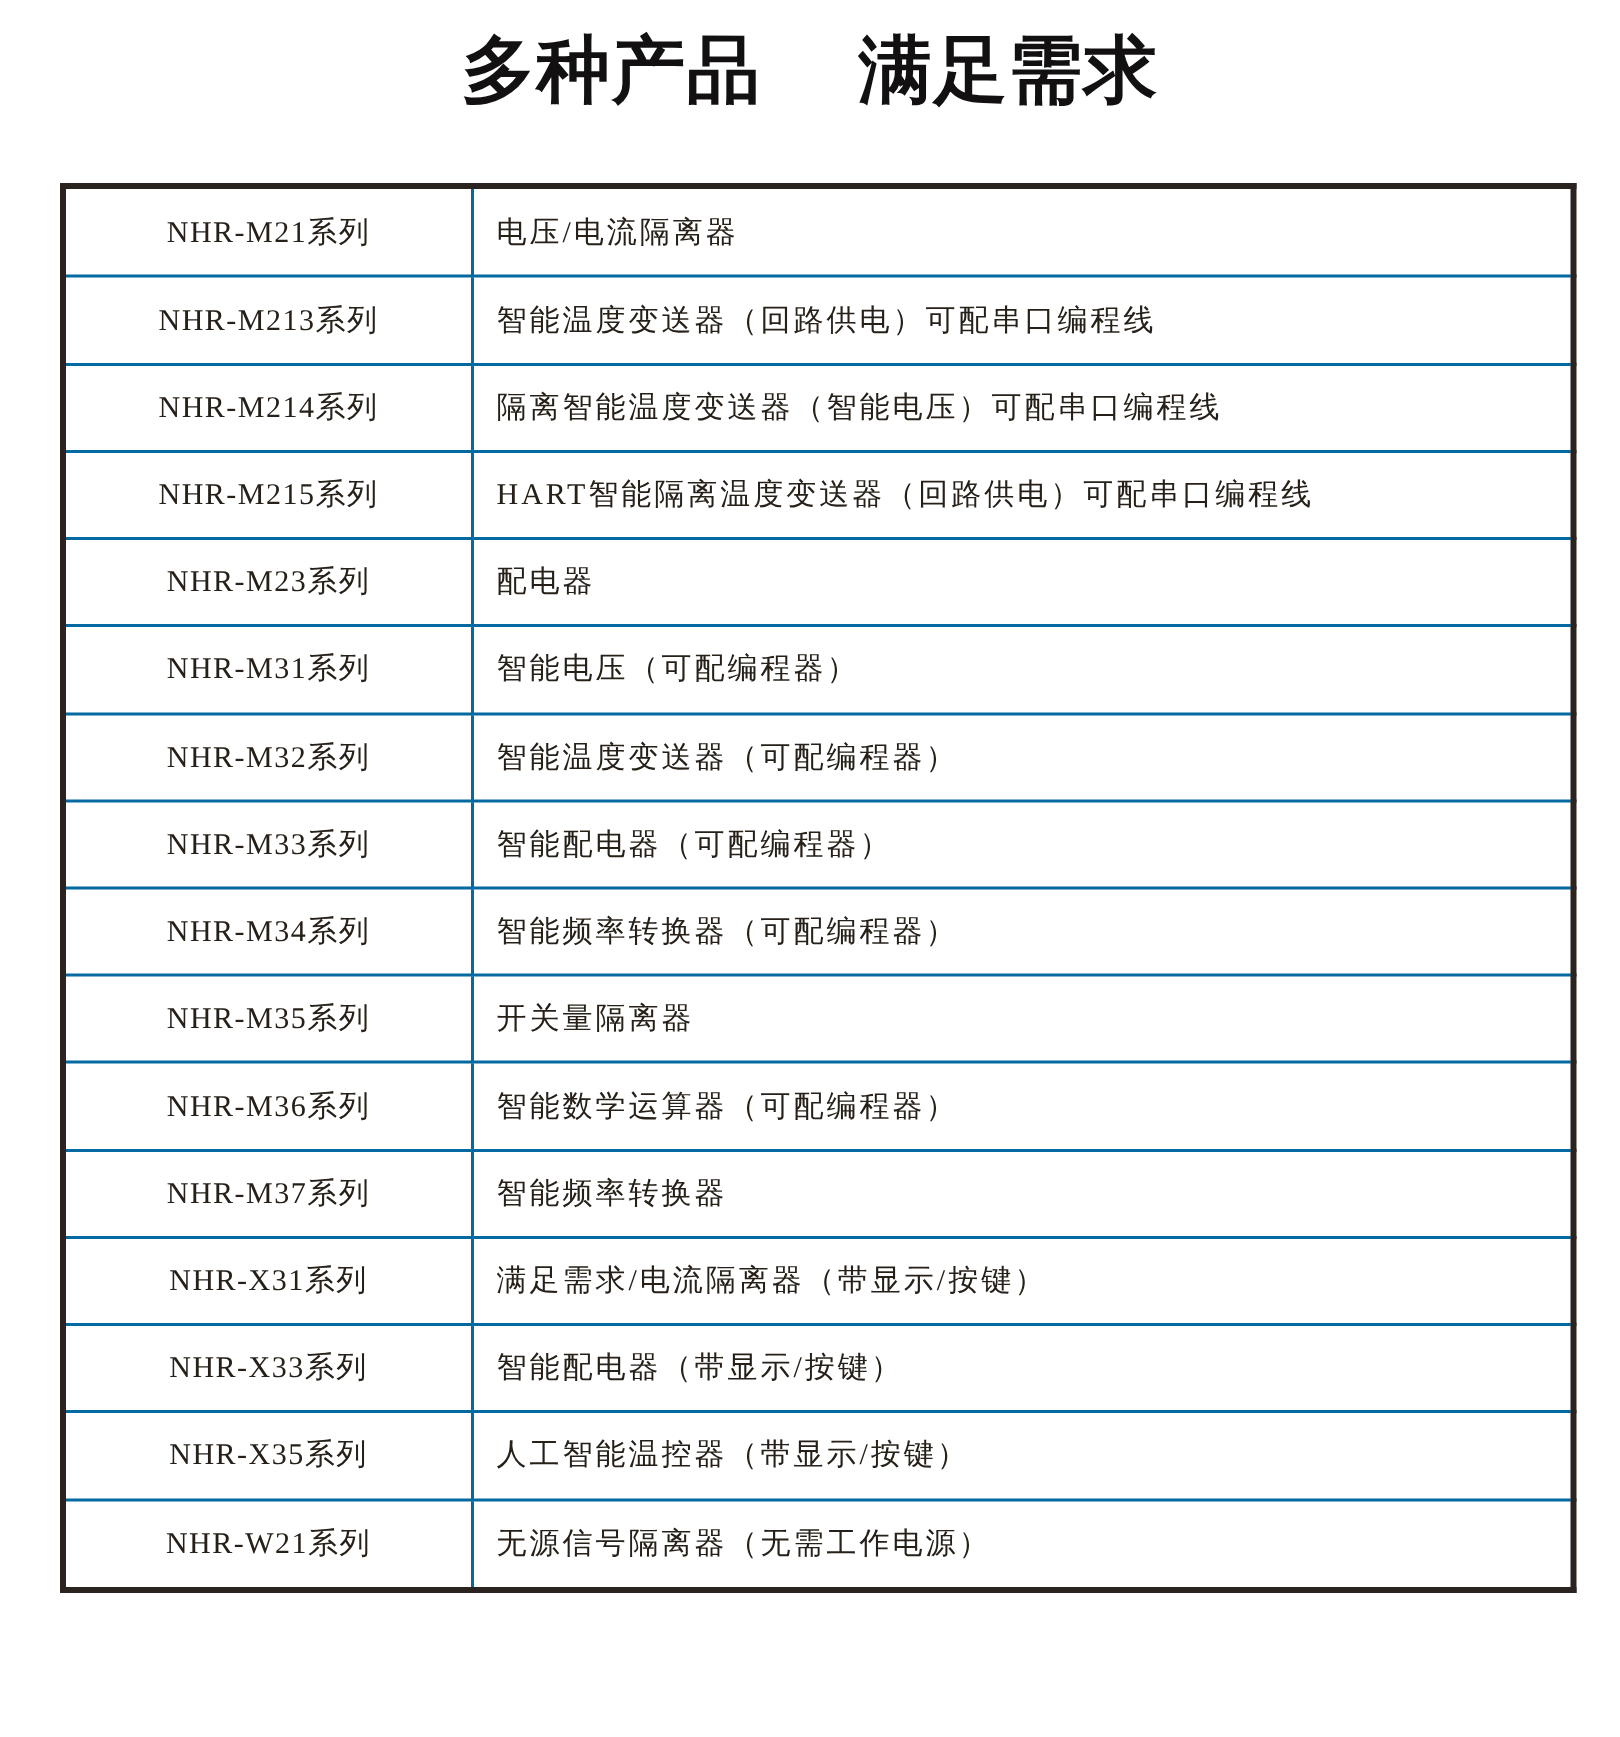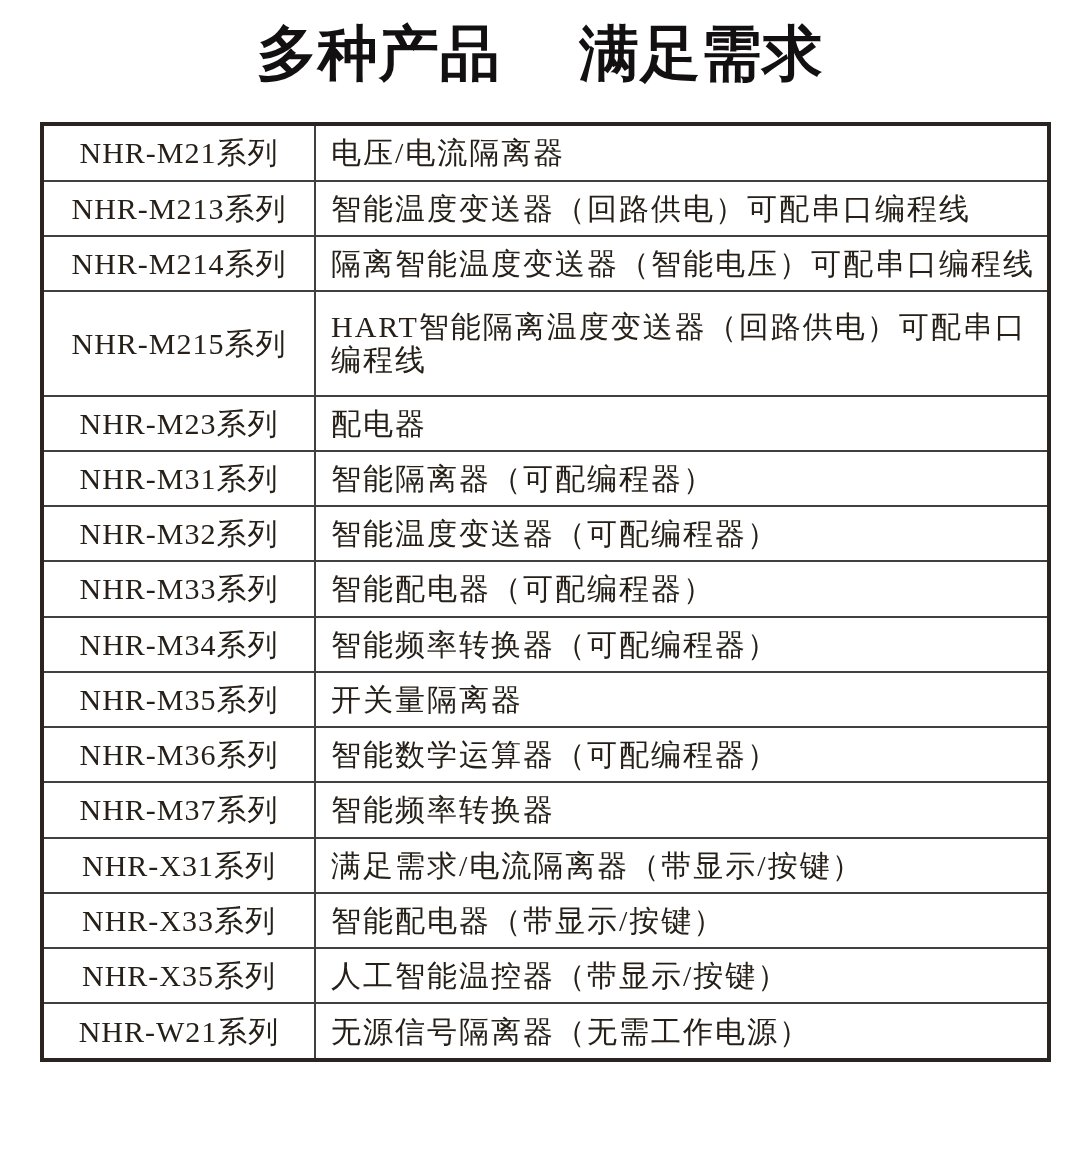--- a/index.html
+++ b/index.html
@@ -15,40 +15,40 @@
     overflow: hidden;
   }
   .page-title {
     position: absolute;
     top: 18px;
     left: 0;
     width: 100%;
     text-align: center;
     font-family: "Liberation Sans", "DejaVu Sans", sans-serif;
     font-weight: bold;
-    font-size: 60px;
+    font-size: 49px;
     line-height: 1.2;
     color: #121010;
     letter-spacing: 1px;
     white-space: pre;
   }
   table.product-table {
     position: absolute;
     left: 40px;
     top: 122px;
     width: 1011px;
     height: 940px;
     border-collapse: collapse;
     table-layout: fixed;
     border: 4px solid #2b2320;
     color: #262019;
   }
   table.product-table td {
-    border: 2px solid #404040;
-    font-size: 30px;
+    border: 2px solid #0369a1;
+    font-size: 20px;
     line-height: 1.1;
     overflow: hidden;
     vertical-align: middle;
   }
   td.series-cell {
     width: 268px;
     text-align: center;
     letter-spacing: 1px;
   }
   td.desc-cell {
@@ -85,21 +85,21 @@
     <td class="desc-cell">HART智能隔离温度变送器（回路供电）可配串口编程线</td>
   </tr>
 
   <tr>
     <td class="series-cell">NHR-M23系列</td>
     <td class="desc-cell">配电器</td>
   </tr>
 
   <tr>
     <td class="series-cell">NHR-M31系列</td>
-    <td class="desc-cell">智能隔离器（可配编程器）</td>
+    <td class="desc-cell">智能电压（可配编程器）</td>
   </tr>
 
   <tr>
     <td class="series-cell">NHR-M32系列</td>
     <td class="desc-cell">智能温度变送器（可配编程器）</td>
   </tr>
 
   <tr>
     <td class="series-cell">NHR-M33系列</td>
     <td class="desc-cell">智能配电器（可配编程器）</td>

